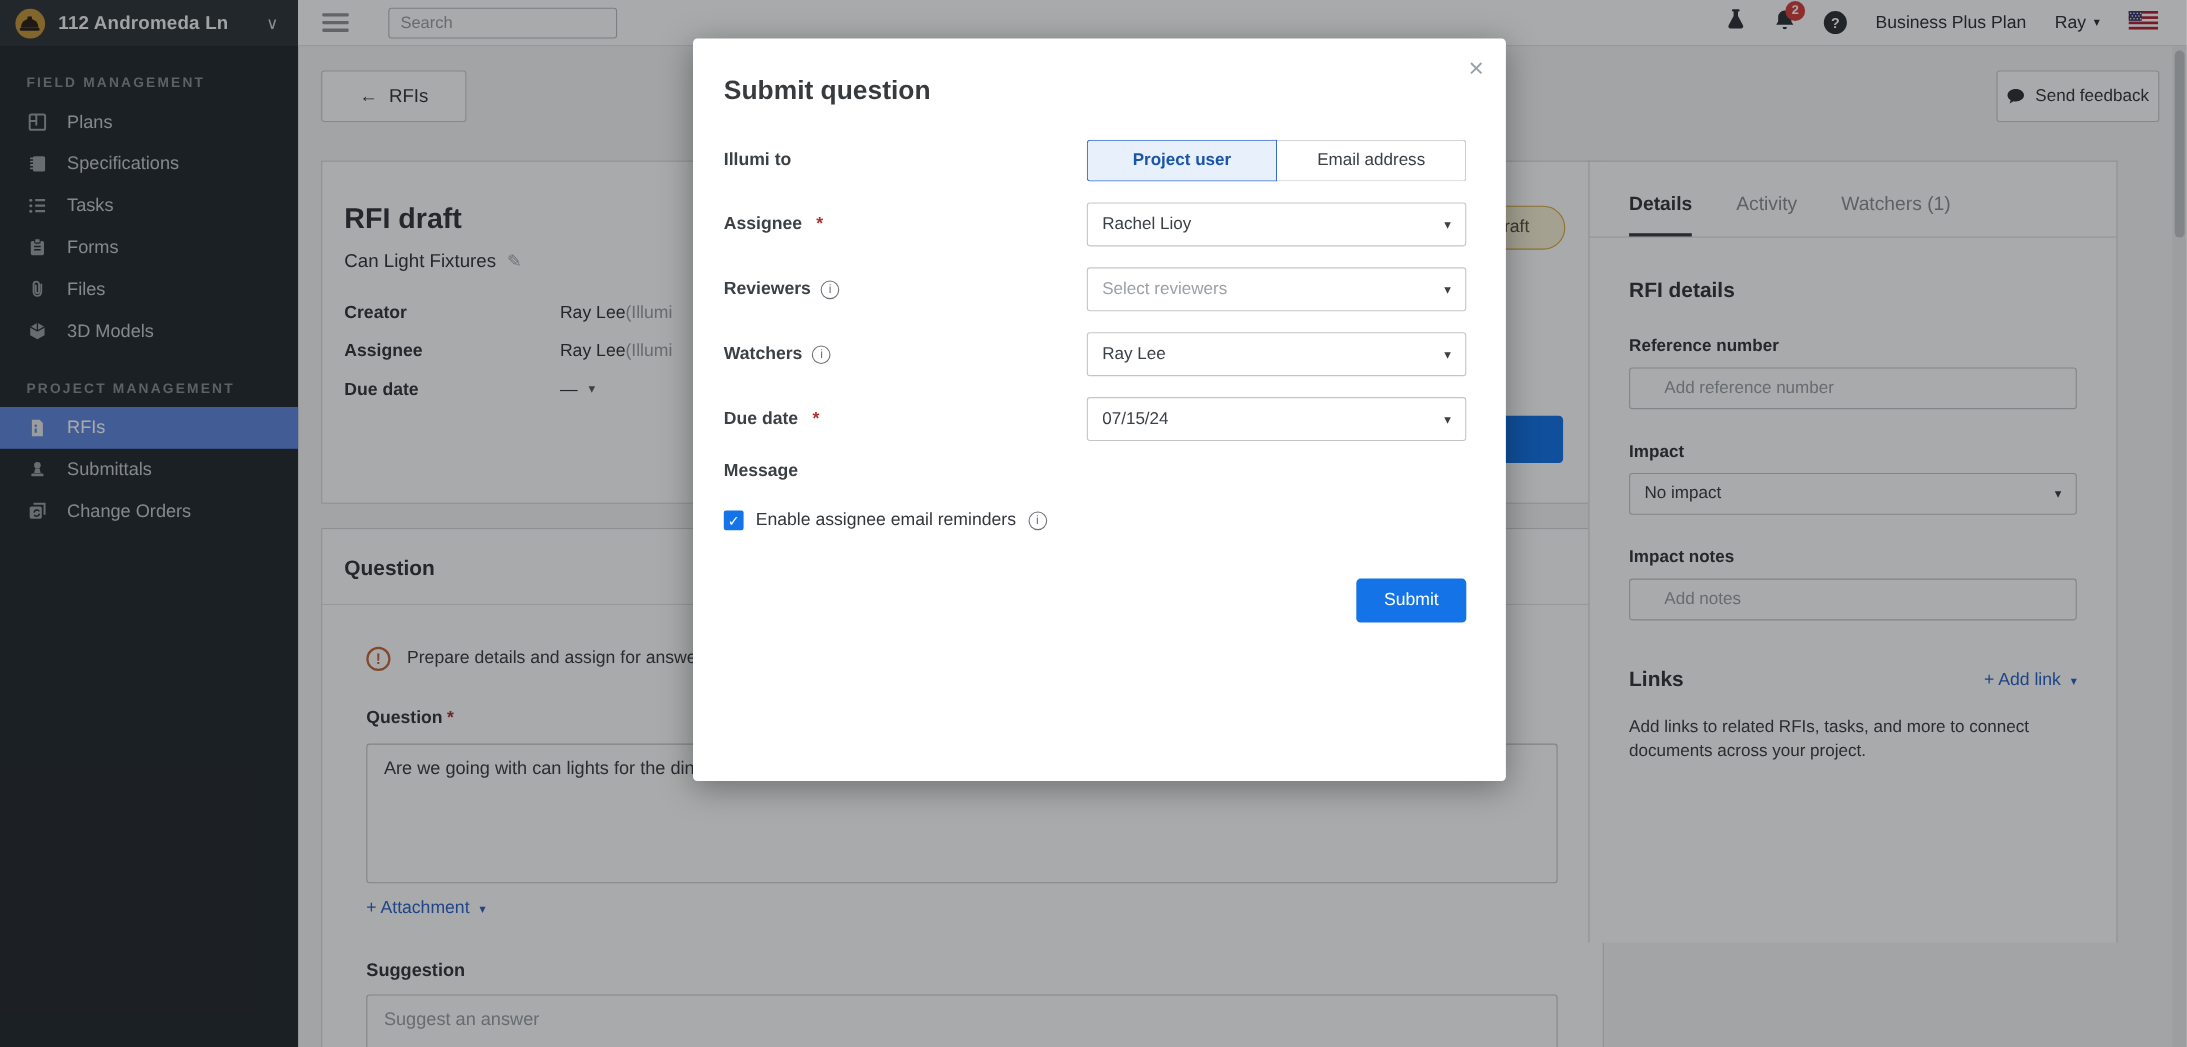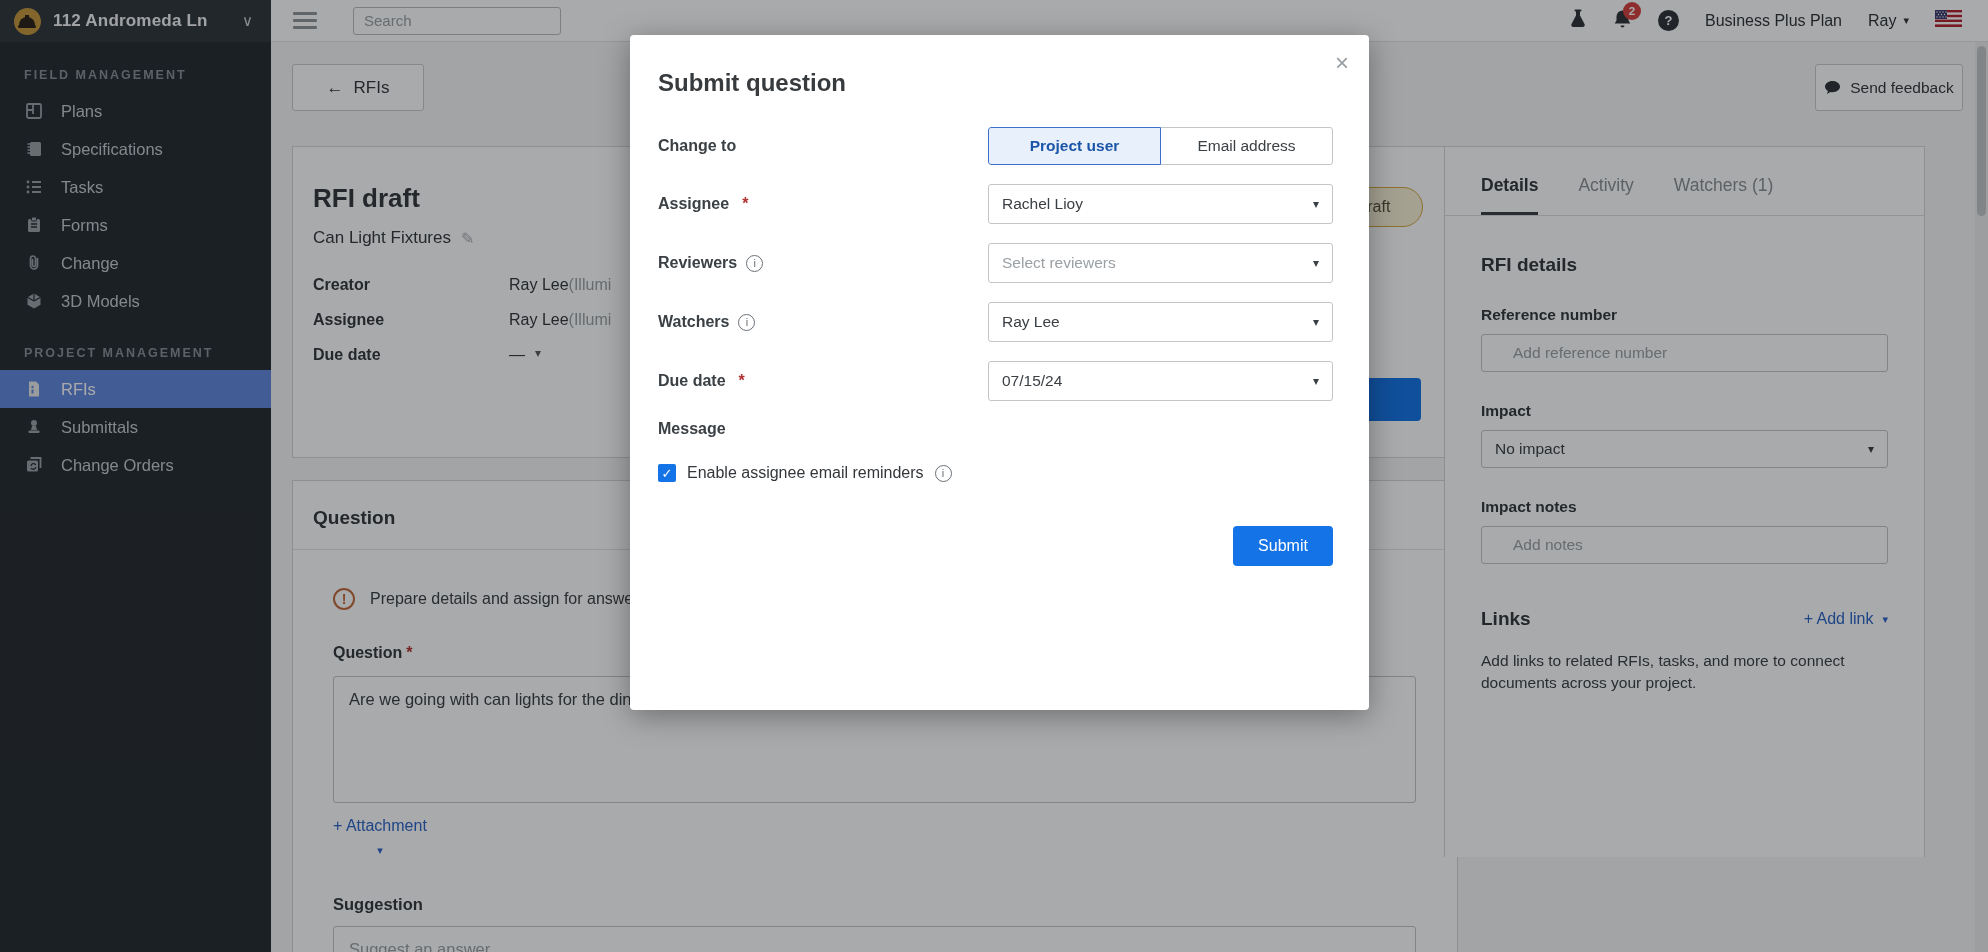--- a/index.html
+++ b/index.html
@@ -56,21 +56,21 @@
   .question-card { left:292px; top:480px; width:1166px; height:712px; }
   .q-heading { font-size:19px; font-weight:700; margin:26px 0 0 20px; }
   .q-divider { border-bottom:1px solid #e2e3e4; margin-top:20px; }
   .warn-row { display:flex; align-items:center; gap:15px; margin:38px 0 0 40px; }
   .warn-icon { width:22px; height:22px; border:2px solid #c2693c; border-radius:50%; color:#c2693c; font-size:14px; font-weight:700; display:flex; align-items:center; justify-content:center; }
   .warn-text { font-size:16px; color:#3b4045; }
   .q-label { margin:34px 0 0 40px; font-size:16px; font-weight:700; }
   .req { color:#b03030; margin-left:4px; }
   .q-textarea { display:block; margin:14px 0 0 40px; width:1083px; height:127px; border:1px solid #c3c6c8; border-radius:3px; resize:none; padding:13px 15px; font-size:16.5px; color:#3b4045; font-family:Liberation Sans, sans-serif; outline:none; }
   .q-textarea::placeholder { color:#9aa0a5; }
-  .attach-link { margin:14px 0 0 40px; font-size:16px; color:#2d65c8; display:inline-flex; align-items:center; gap:9px; cursor:pointer;flex-direction:column; }
+  .attach-link { margin:14px 0 0 40px; font-size:16px; color:#2d65c8; display:inline-flex; align-items:center; gap:9px; cursor:pointer; }
   .attach-caret { font-size:11px; color:#2d65c8; }
   .sug-label { margin:38px 0 0 40px; font-size:16.5px; font-weight:700; }
   .sug-textarea { display:block; margin:12px 0 0 40px; width:1083px; height:120px; border:1px solid #c3c6c8; border-radius:3px; resize:none; padding:13px 15px; font-size:16.5px; font-family:"Liberation Sans",sans-serif; outline:none; }
   .sug-textarea::placeholder { color:#9aa0a5; }
 
   
   .details-panel { left:1444px; top:146px; width:481px; height:711px; border-bottom:none; }
   .tabs { display:flex; gap:40px; padding:28px 0 0 36px; border-bottom:1px solid #dcdddf; }
   .tab { font-size:17.5px; color:#8a9095; padding-bottom:16px; cursor:pointer; }
   .tab.active { color:#33373b; font-weight:700; border-bottom:3px solid #3b4045; }
@@ -169,21 +169,21 @@
         </svg>
       </span>
     <span class="lbl">Forms</span>
   </div>
   <div class="side-item">
     <span class="sicon">
         <svg width="18" height="18" viewBox="0 0 18 18">
           <path d="M12.5 4.5v7a3.5 3.5 0 0 1-7 0v-7a2.5 2.5 0 0 1 5 0v6.5a1.5 1.5 0 0 1-3 0V5.5" fill="none" stroke="#9ba1a8" stroke-width="1.7" stroke-linecap="round"></path>
         </svg>
       </span>
-    <span class="lbl">Change</span>
+    <span class="lbl">Files</span>
   </div>
   <div class="side-item">
     <span class="sicon">
         <svg width="18" height="18" viewBox="0 0 18 18">
           <path d="M9 1.5l6.5 3.7v7.6L9 16.5l-6.5-3.7V5.2z" fill="#9ba1a8"></path>
           <path d="M9 1.5v7.4M9 8.9l6.5-3.7M9 8.9L2.5 5.2" stroke="#262b31" stroke-width="1.2"></path>
         </svg>
       </span>
     <span class="lbl">3D Models</span>
   </div>
@@ -374,21 +374,21 @@
 
 <div class="overlay"></div>
 
 <div class="modal">
   <span class="modal-close">×</span>
   <h2 class="modal-title">Submit question</h2>
 
   <div class="mform">
     <div class="mrow">
       <div class="mlabel">
-          <span>Change to</span>
+          <span>Illumi to</span>
         </div>
       <div class="mctrl segment">
         <div class="seg-btn selected">Project user</div>
         <div class="seg-btn">Email address</div>
       </div>
     </div>
 
     <div class="mrow">
       <div class="mlabel">
           <span>Assignee</span>

